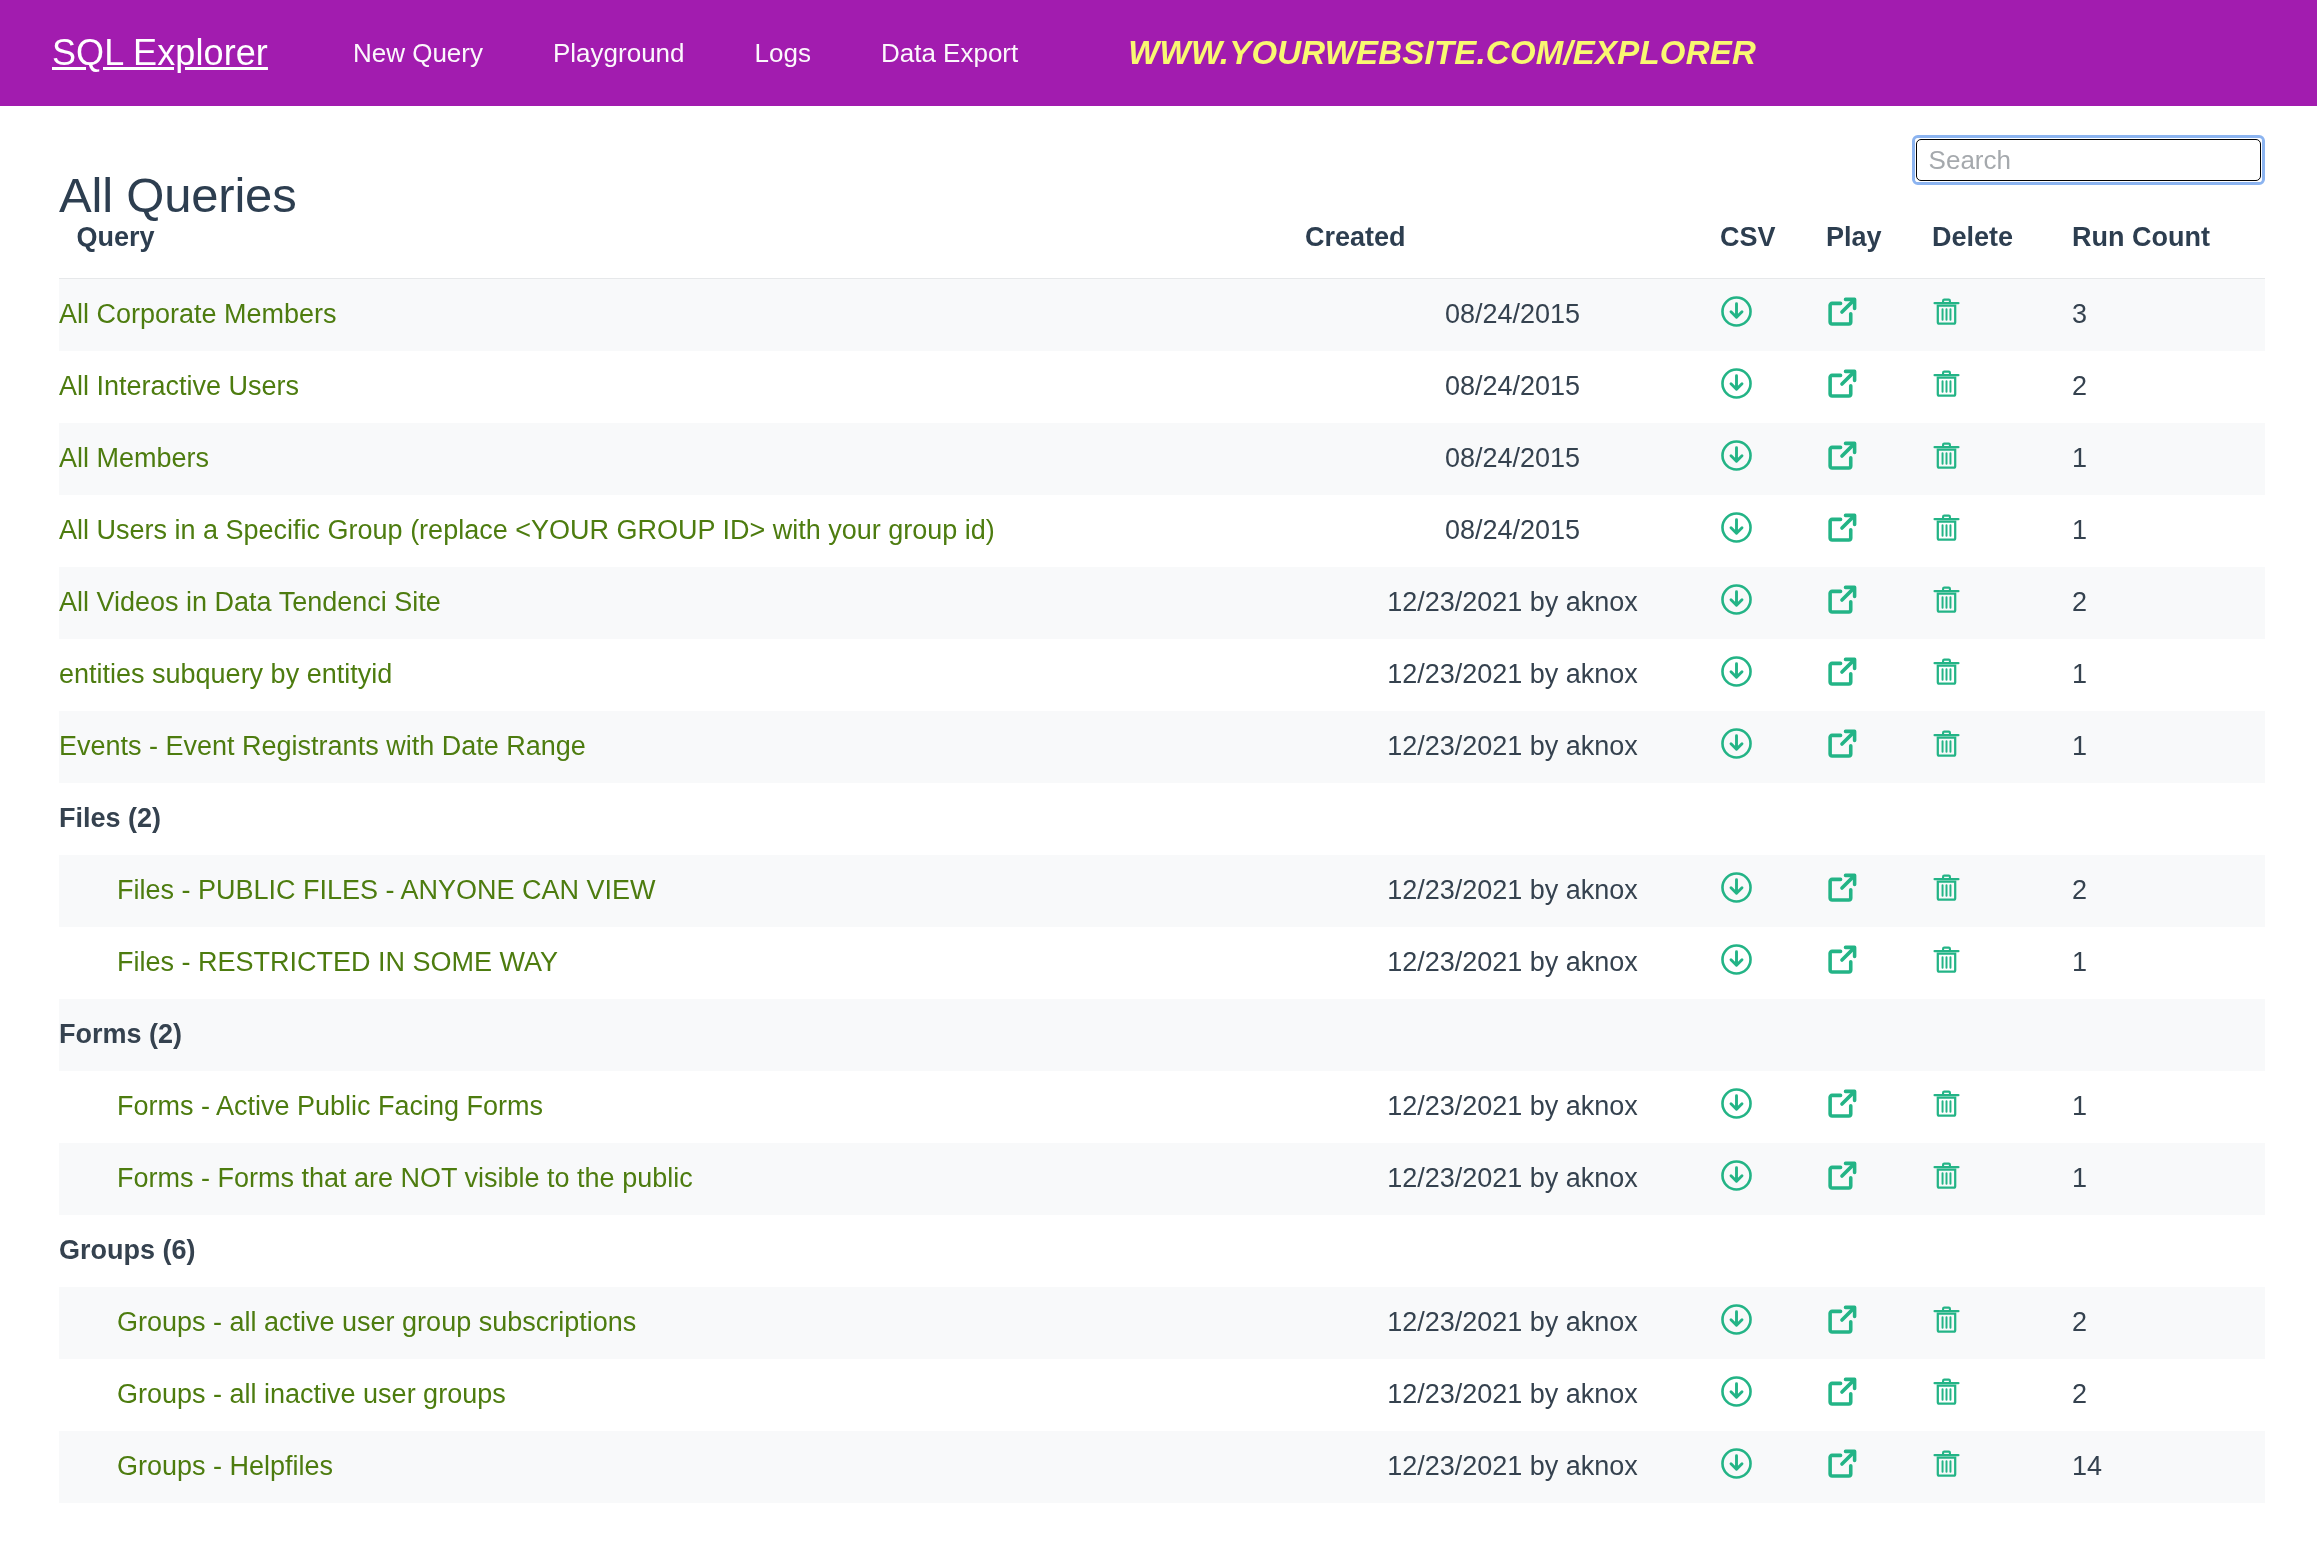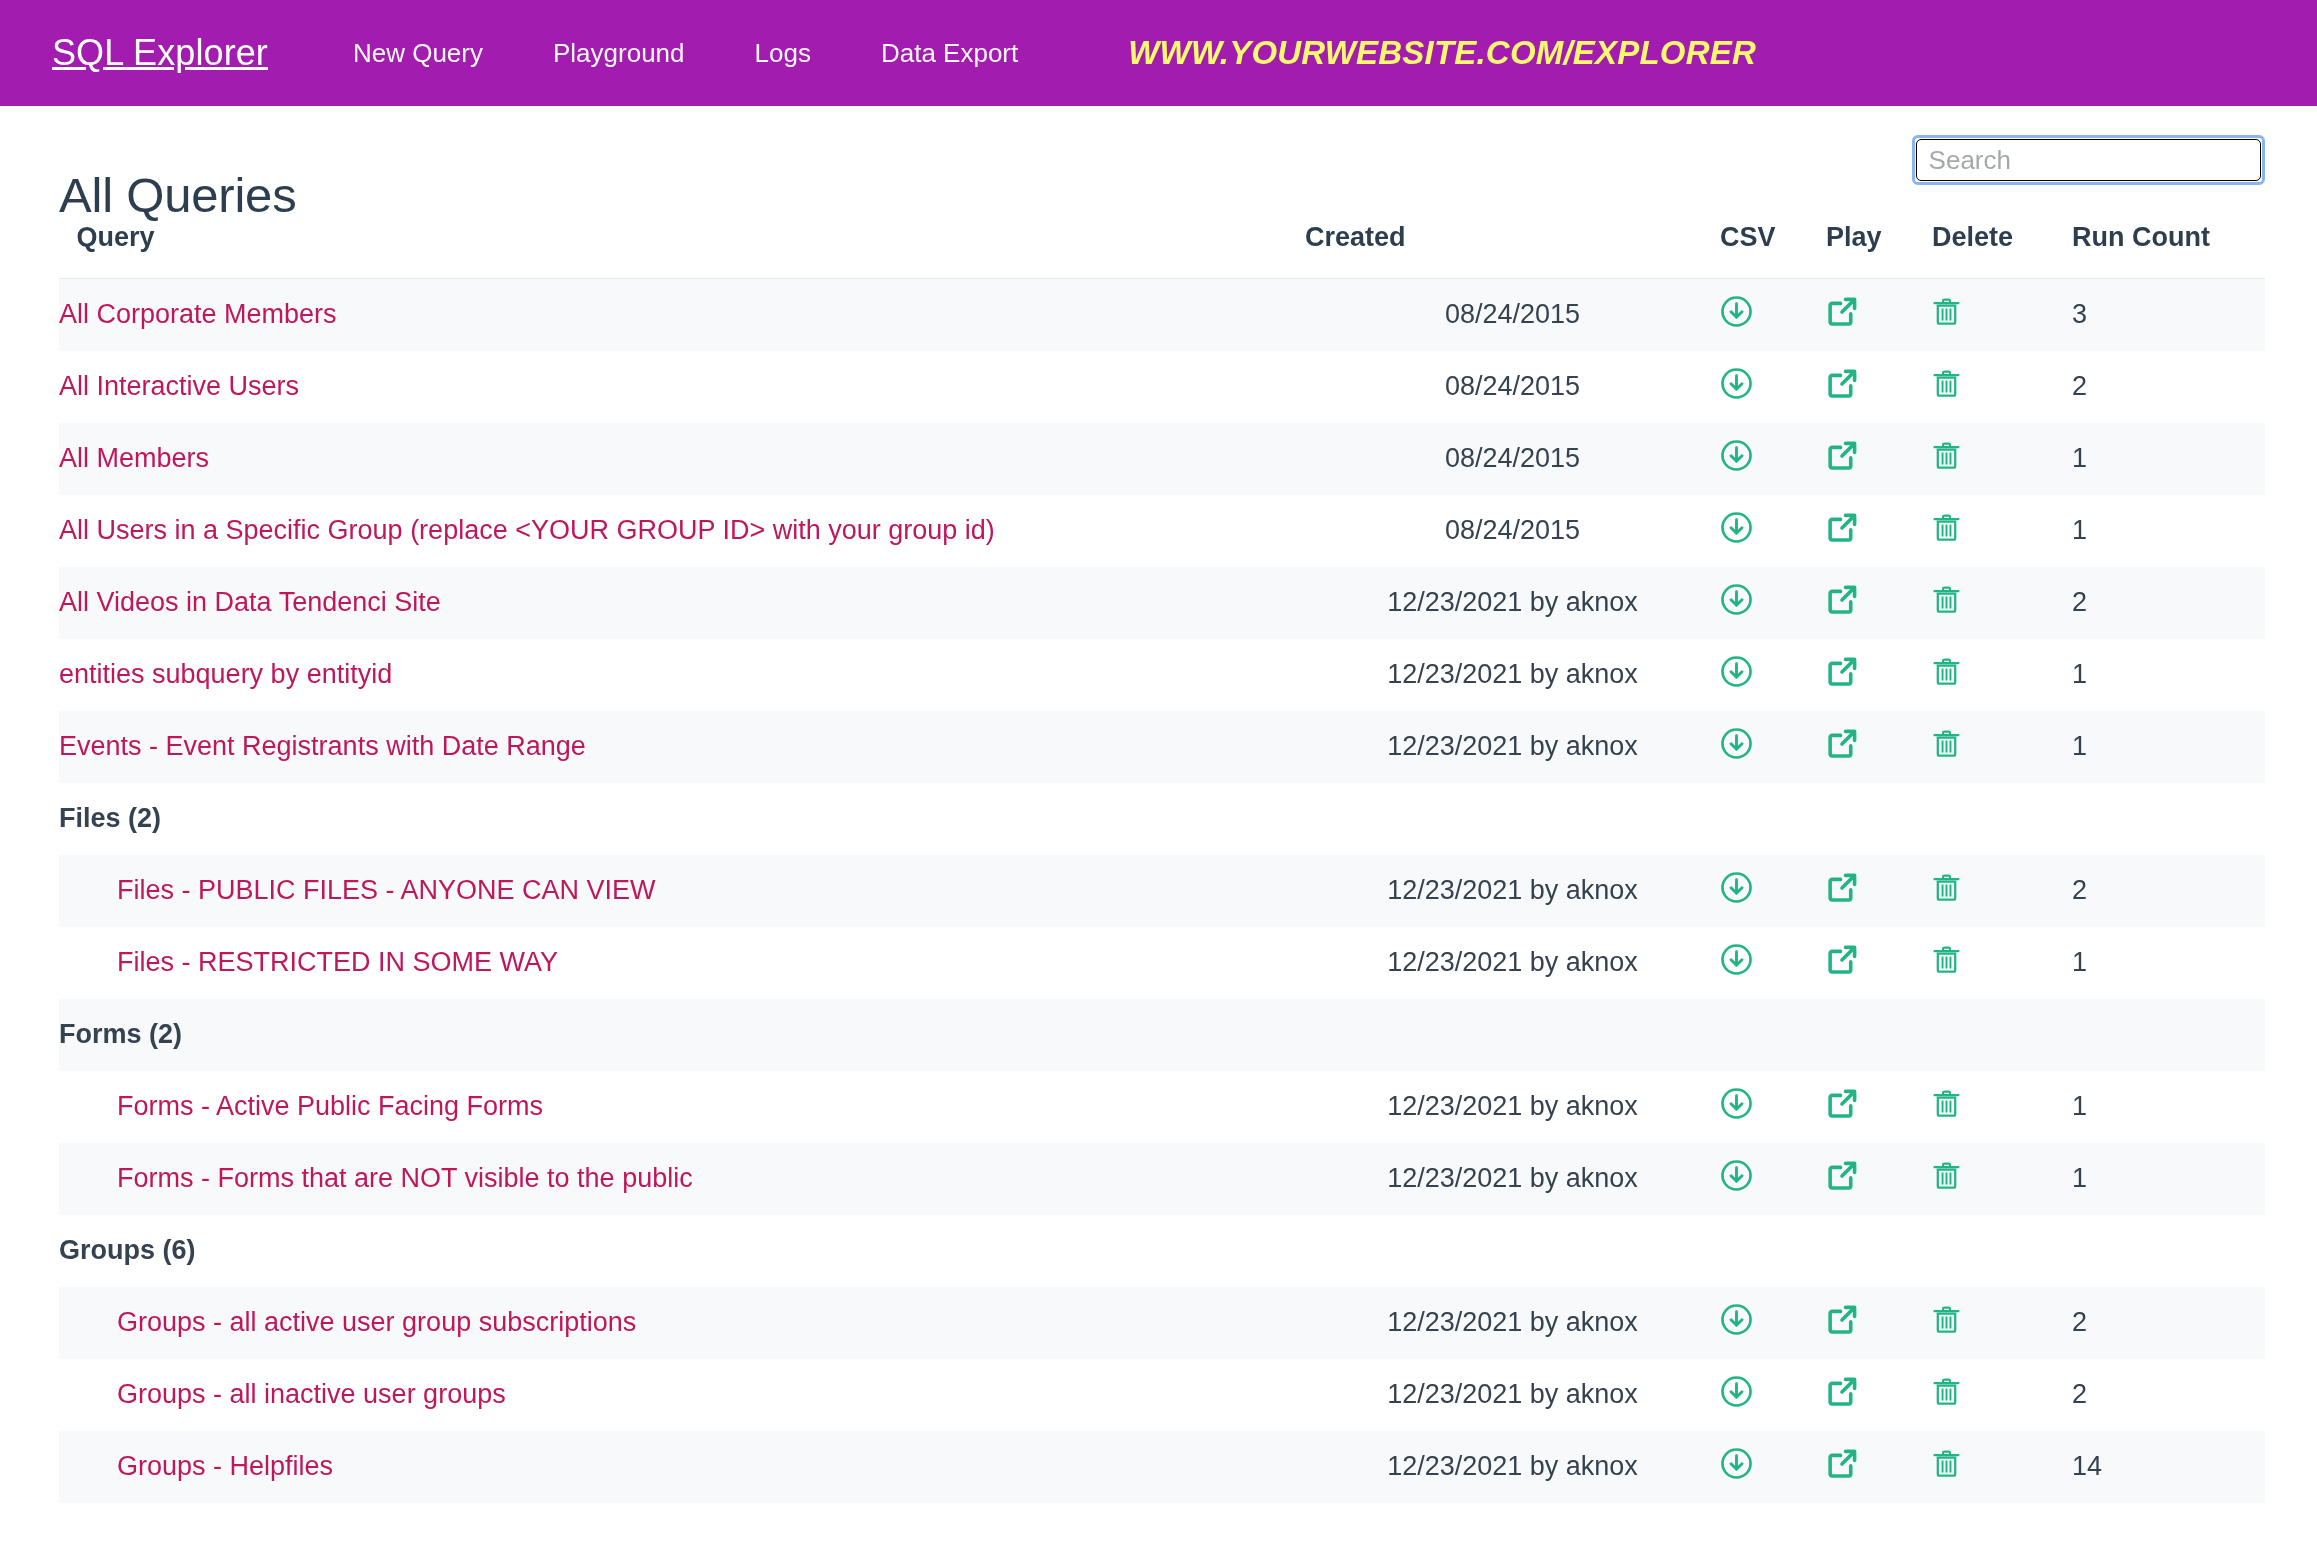--- a/index.html
+++ b/index.html
@@ -128,21 +128,21 @@
   col.c-query  { width: 1246px; }
   col.c-created{ width: 415px; }
   col.c-csv    { width: 106px; }
   col.c-play   { width: 106px; }
   col.c-delete { width: 140px; }
   col.c-runs   { width: 200px; }
 
   .q-cell { padding-left: 17.4px; }
   .q-cell.indent { padding-left: 58px; }
   .q-link {
-    color: #be185d;
+    color: #4d7c0f;
     font-size: 27px;
     text-decoration: none;
     cursor: pointer;
   }
   .group-label {
     padding-left: 17.4px;
     font-size: 26px;
     font-weight: 700;
     color: #2d3e50;
   }

